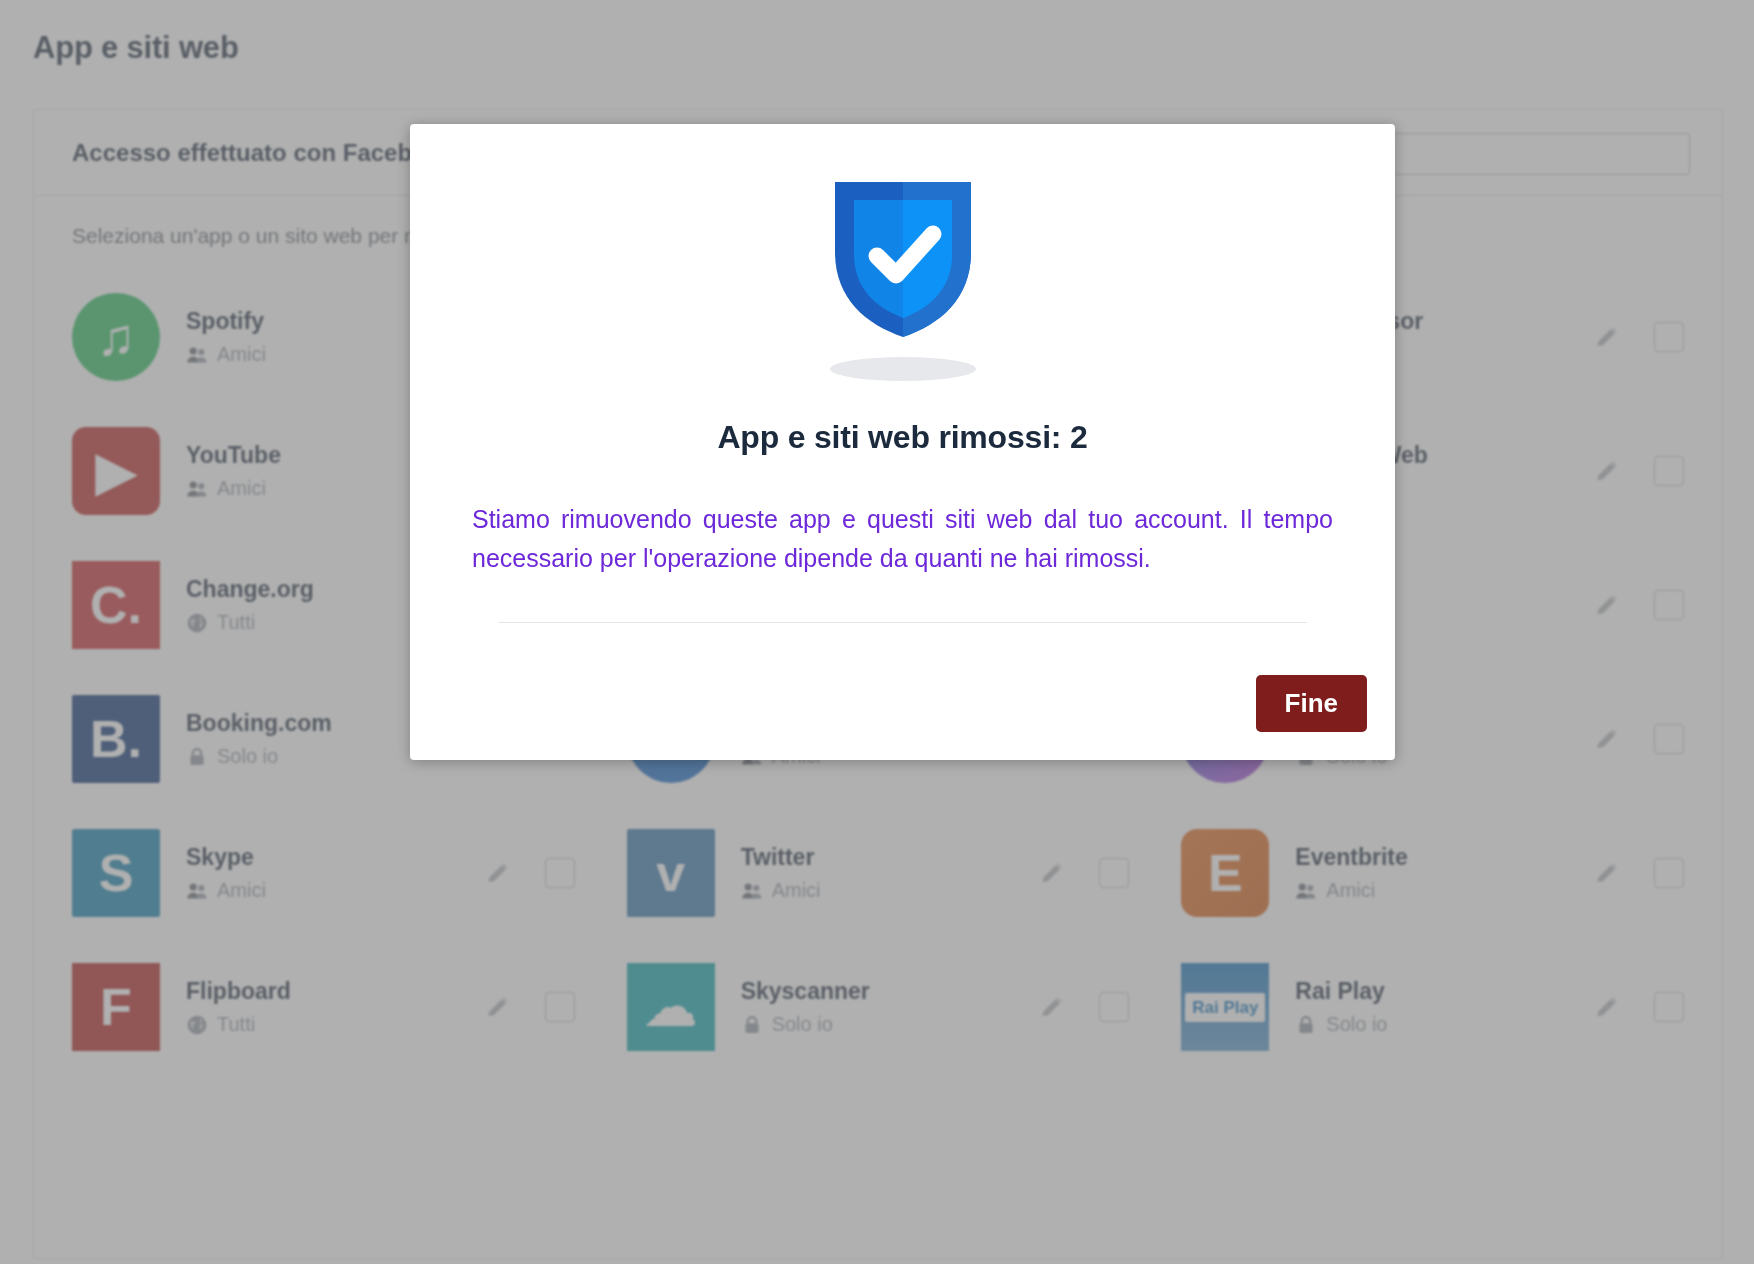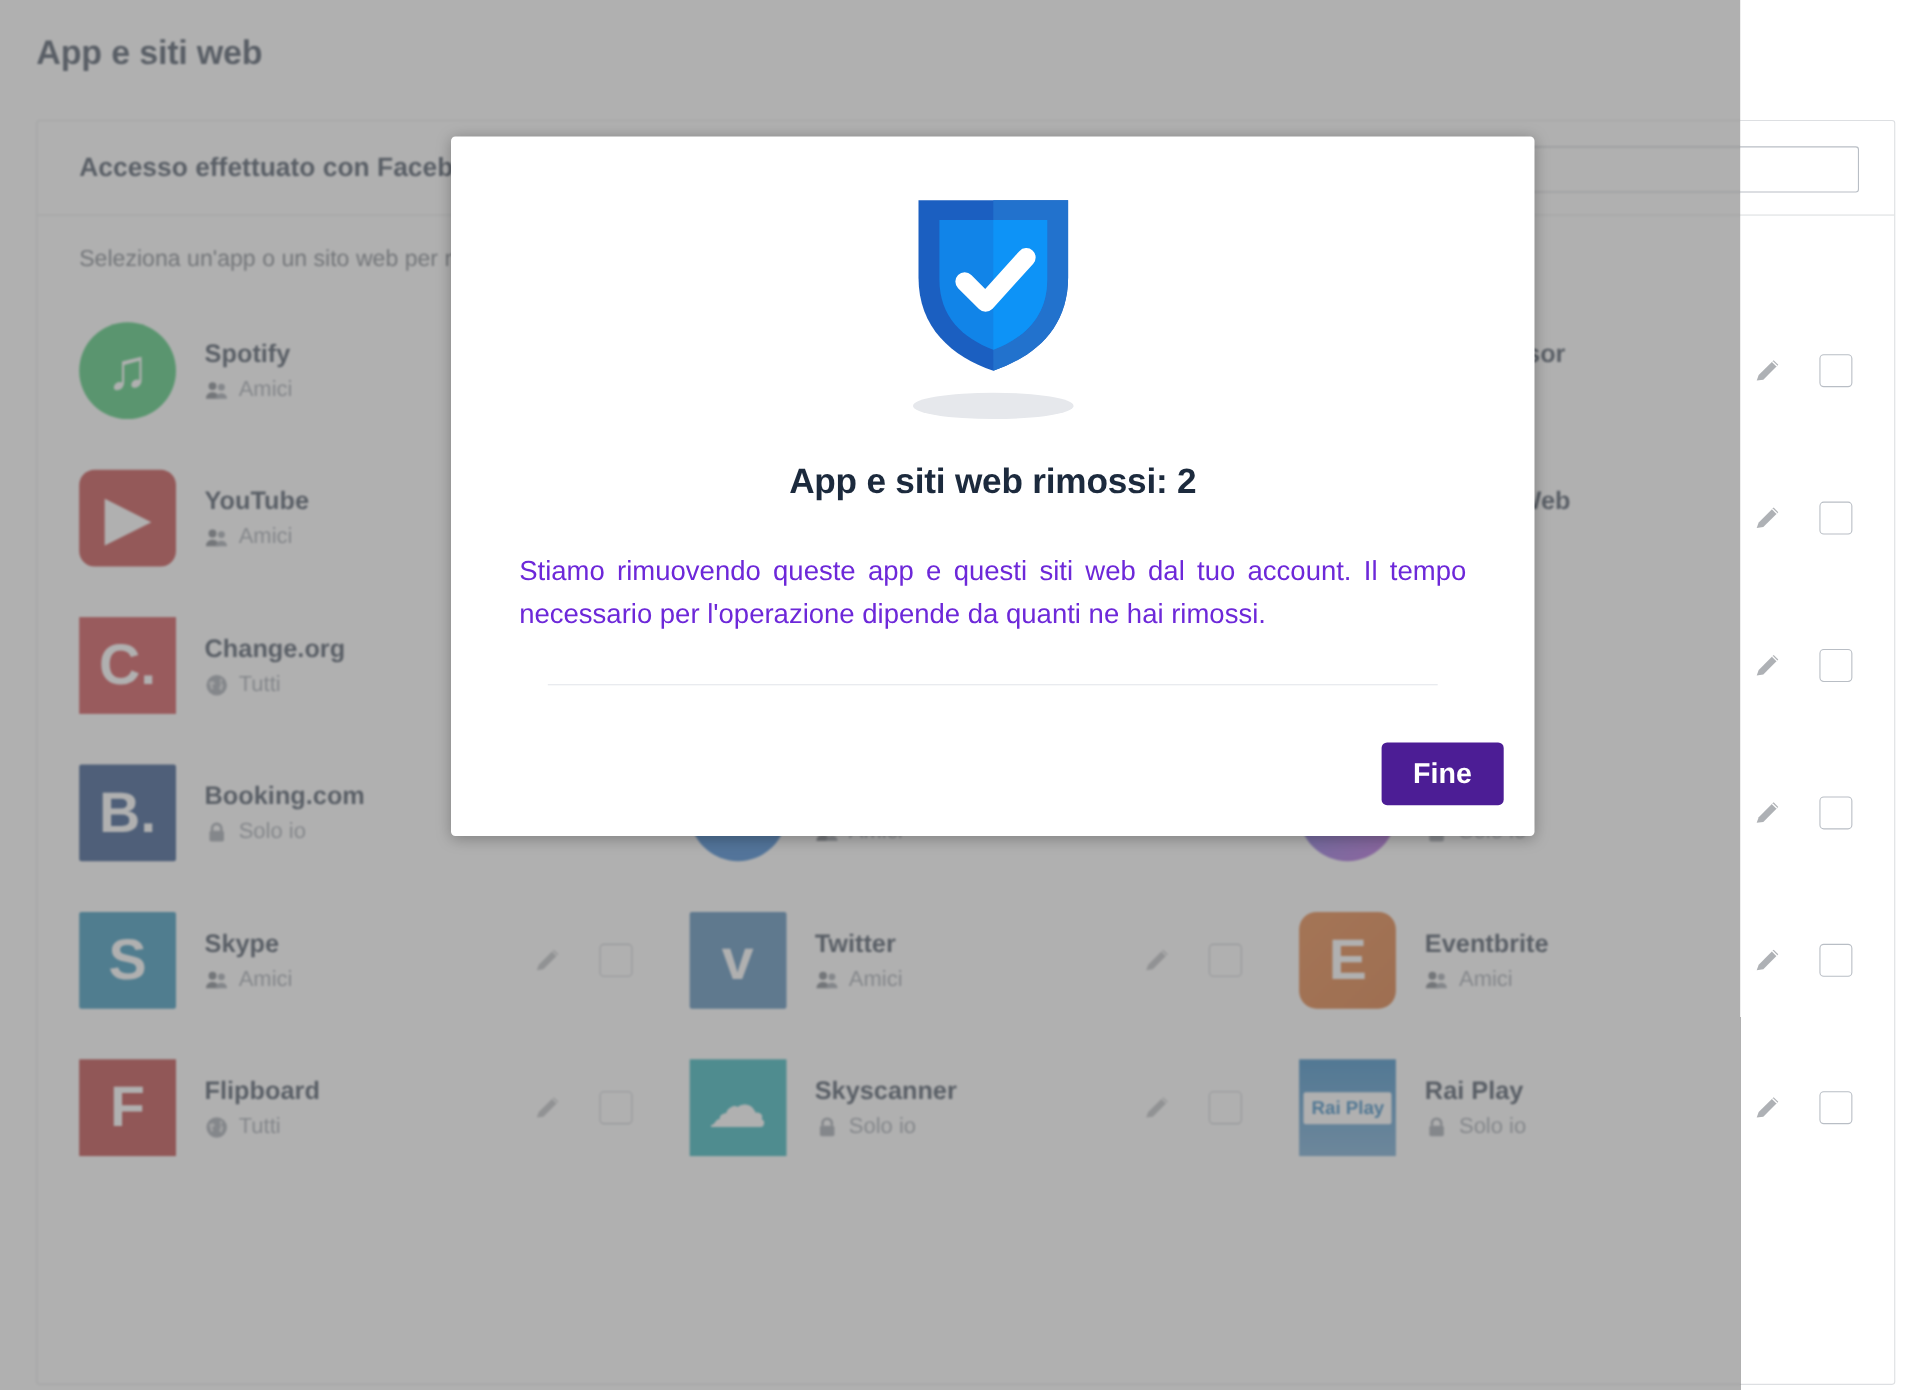--- a/index.html
+++ b/index.html
@@ -2,21 +2,21 @@
 <html><head>
 <meta charset="utf-8">
 <style>
   * { box-sizing: border-box; margin: 0; padding: 0; }
   html, body {
     width: 1754px; height: 1264px;
     overflow: hidden;
     font-family: "Liberation Sans", sans-serif;
     background: #ffffff;
   }
-  #root { position: relative; width: 1582px; height: 1264px; }
+  #root { position: relative; width: 1754px; height: 1264px; }
 
   
   .page {
     position: absolute; inset: 0;
     background: #ffffff;
     padding: 0;
   }
   .page-title {
     position: absolute;
     left: 33px; top: 30px;
@@ -179,21 +179,21 @@
     height: 1px;
     background: #e4e6eb;
     margin: 44px 26px 0 26px;
   }
   .modal-footer {
     padding: 26px 28px 28px 28px;
     display: flex;
     justify-content: flex-end;
   }
   .btn-primary {
-    background: #4c1d95;
+    background: #7f1d1d;
     color: #ffffff;
     border: 0;
     border-radius: 5px;
     font-size: 26px;
     font-weight: 700;
     font-family: "Liberation Sans", sans-serif;
     padding: 13px 29px;
     cursor: pointer;
   }
 </style>

